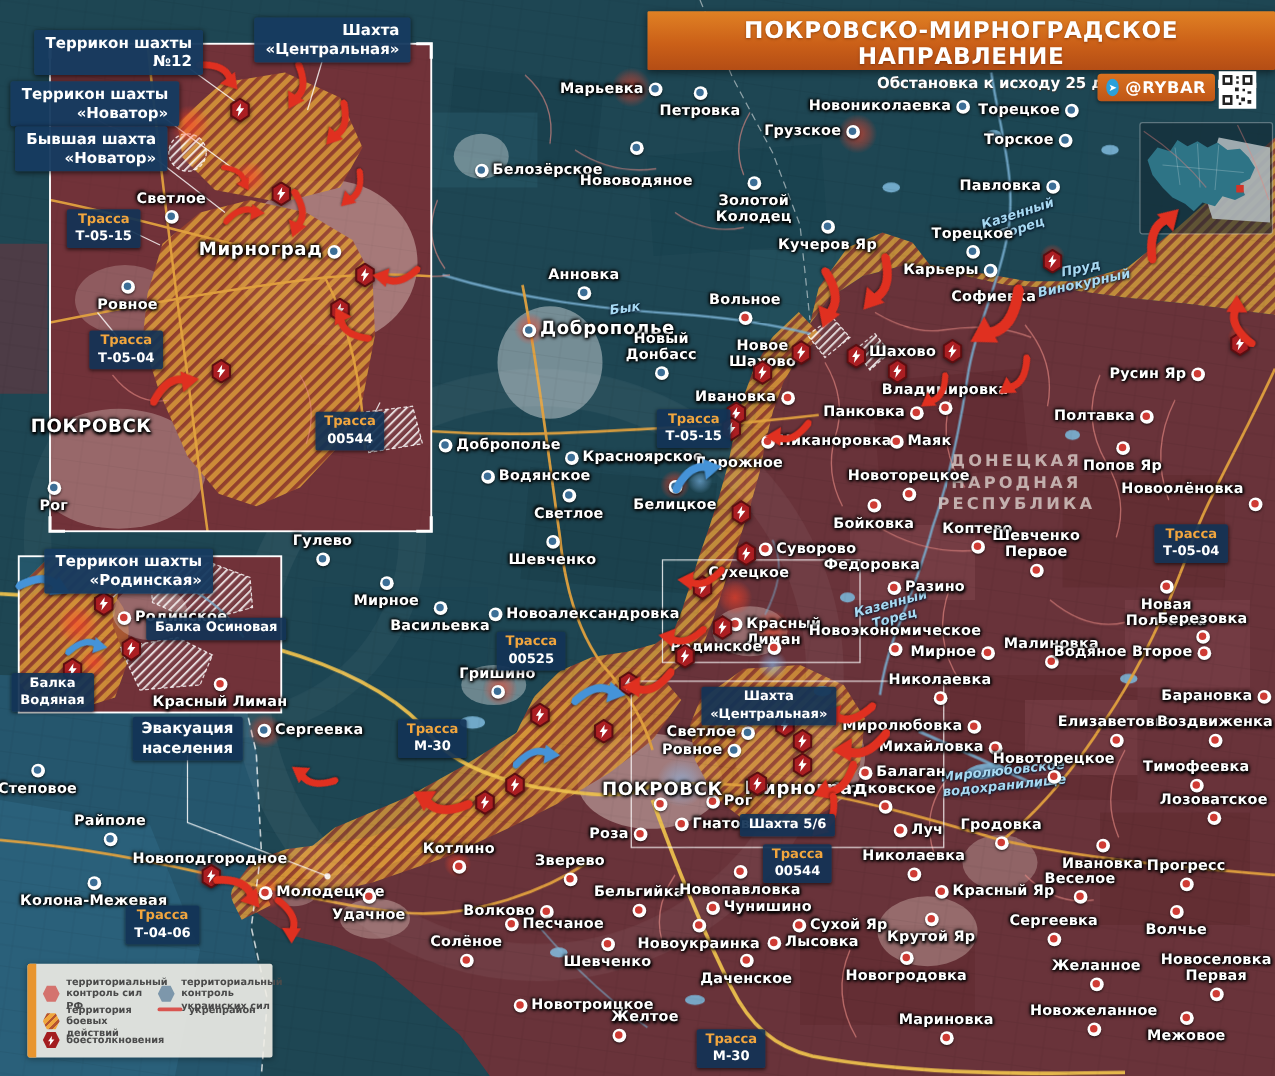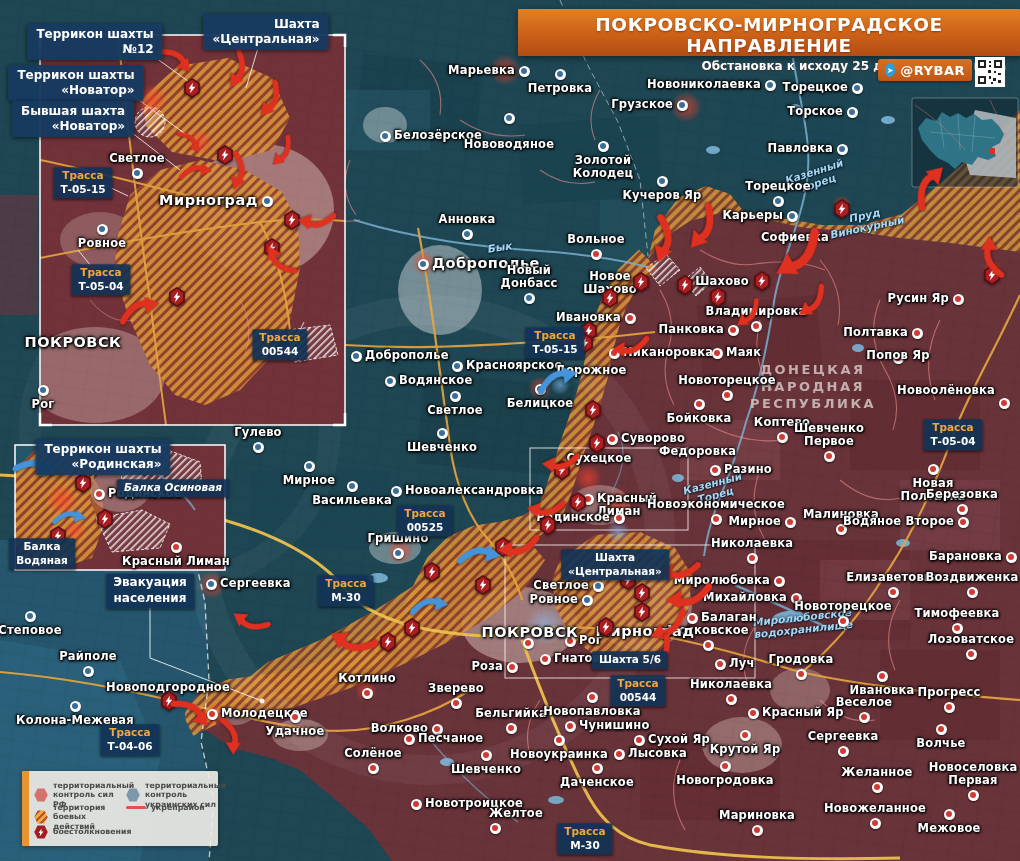--- a/index.html
+++ b/index.html
@@ -497,21 +497,21 @@
         <i></i>
       </div>
       <div class="town-label" style="left: 726px; top: 346px;">Маяк</div>
       <div class="dot rf" style="left: 911.5px; top: 327.5px;">
         <i></i>
       </div>
       <div class="town-label" style="right: 112px; top: 326px; text-align: right;">Полтавка</div>
       <div class="dot rf" style="left: 892.5px; top: 352.5px;">
         <i></i>
       </div>
-      <div class="town-label" style="left: 898px; top: 349px; transform: translateX(-50%); text-align: center;">Попов Яр</div>
+      <div class="town-label" style="left: 898px; top: 366px; transform: translateX(-50%); text-align: center;">Попов Яр</div>
       <div class="dot rf" style="left: 721.5px; top: 389.5px;">
         <i></i>
       </div>
       <div class="town-label" style="left: 727px; top: 374px; transform: translateX(-50%); text-align: center;">Новоторецкое</div>
       <div class="dot rf" style="left: 998.5px; top: 397.5px;">
         <i></i>
       </div>
       <div class="town-label" style="right: 25px; top: 384px; text-align: right;">Новоолёновка</div>
       <div class="dot rf" style="left: 693.5px; top: 398.5px;">
         <i></i>
@@ -1207,21 +1207,21 @@
         <div class="o">Трасса</div>
         <div>00544</div>
       </div>
       <div class="badge" style="left: 615px; top: 565px;">
         <div>Шахта</div>
         <div>«Центральная»</div>
       </div>
       <div class="badge" style="left: 630px; top: 660px;">
         <div>Шахта 5/6</div>
       </div>
-      <div class="badge" style="left: 173px; top: 488px; font-style: italic;">
+      <div class="badge" style="left: 173px; top: 503px;">
         <div>Балка Осиновая</div>
       </div>
       <div class="badge" style="left: 42px; top: 554px;">
         <div>Балка</div>
         <div>Водяная</div>
       </div>
       <div class="badge big" style="left: 150px; top: 591px;">
         <div>Эвакуация</div>
         <div>населения</div>
       </div>

